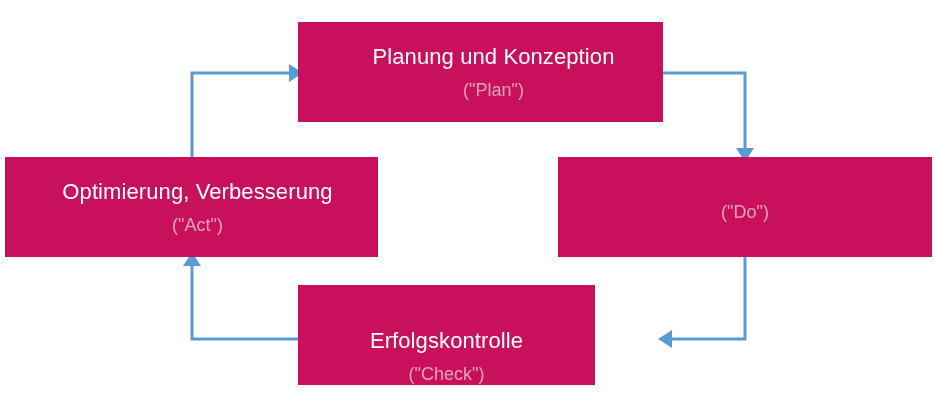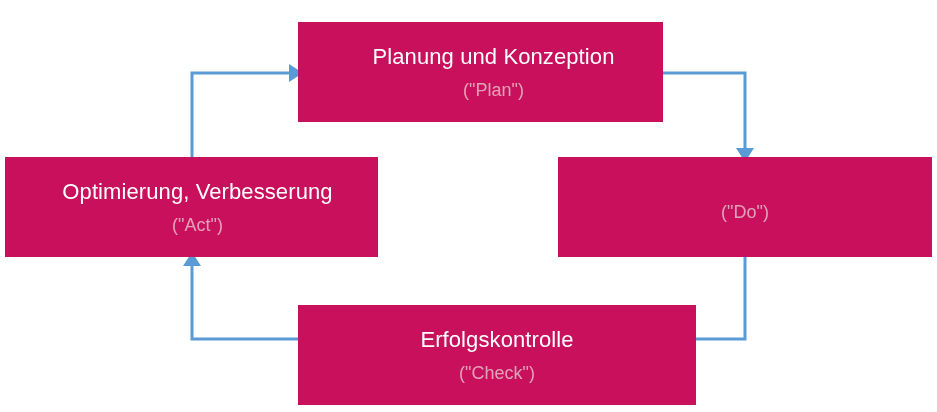--- a/index.html
+++ b/index.html
@@ -50,21 +50,21 @@
     font-weight: 400;
     line-height: 1.15;
     text-align: center;
     margin-top: 11px;
     white-space: nowrap;
   }
   
   #node-plan  { left: 298px; top: 22px;  width: 365px; height: 100px; padding-left: 26px; }
   #node-act   { left: 5px;   top: 157px; width: 373px; height: 100px; padding-left: 12px; }
   #node-do    { left: 558px; top: 157px; width: 374px; height: 100px; }
-  #node-check { left: 298px; top: 305px; width: 398px; height: 100px; }
+  #node-check { left: 298px; top: 285px; width: 297px; height: 100px; justify-content: flex-end; }
 </style>
 </head>
 <body>
 
 <div id="diagram">
 
   <svg id="connector-layer" viewBox="0 0 937 412" width="937" height="412" xmlns="http://www.w3.org/2000/svg">
 
     <g>
       <path d="M 192 157 L 192 73 L 289 73" fill="none" stroke="#5b9bd5" stroke-width="3"></path>

